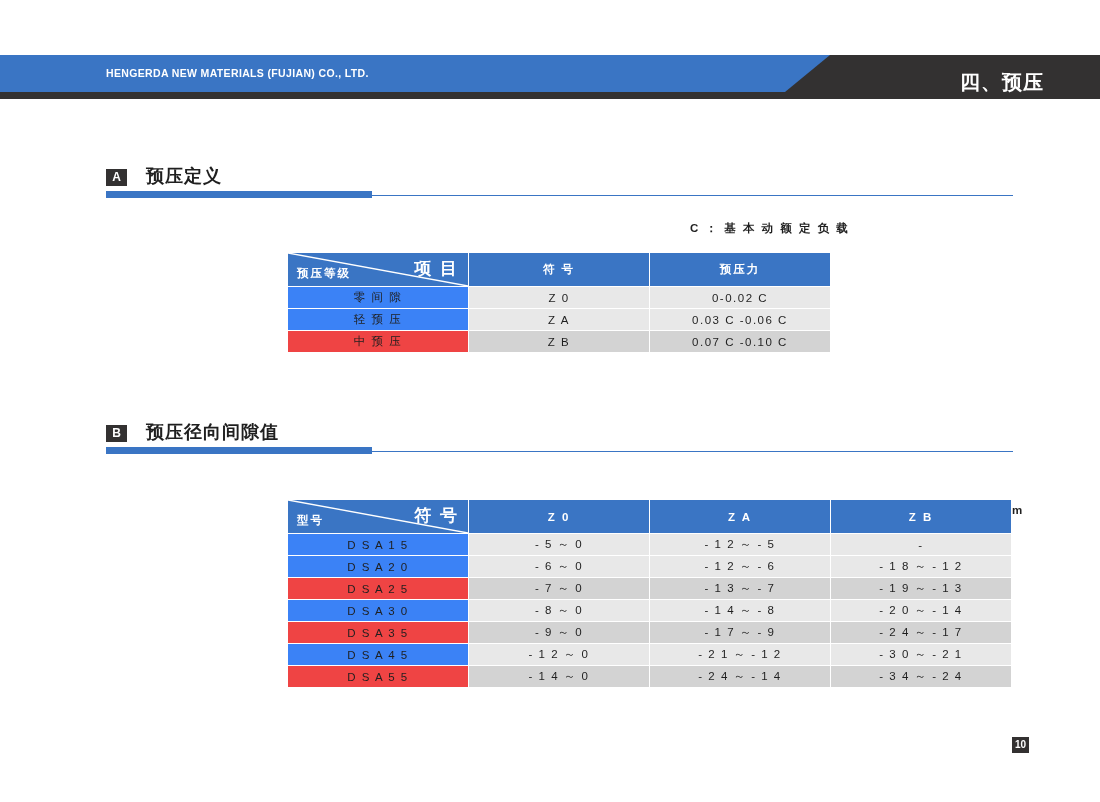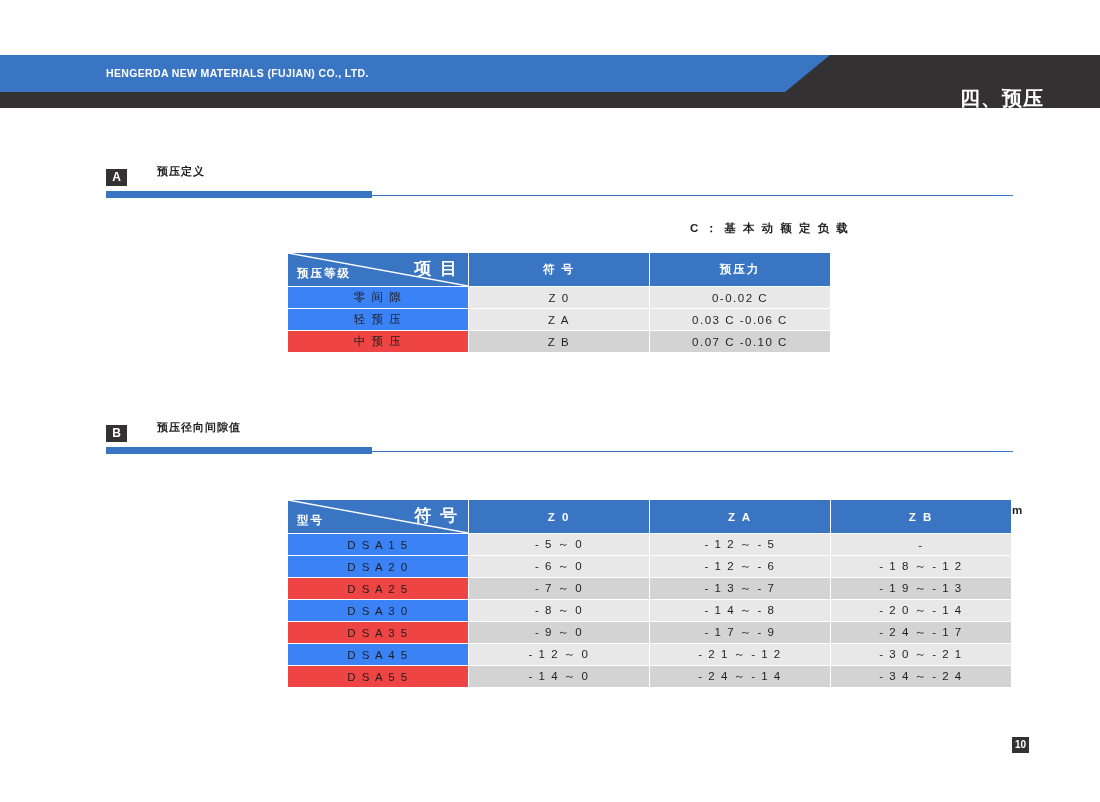--- a/index.html
+++ b/index.html
@@ -14,21 +14,21 @@
     font-family: "Liberation Sans", "DejaVu Sans", sans-serif;
     overflow: hidden;
   }
 
   
   #page-header {
     position: absolute;
     left: 0;
     top: 55px;
     width: 1100px;
-    height: 53px;
+    height: 44px;
     background: #333131;
     overflow: hidden;
   }
   #header-blue-band {
     position: absolute;
     left: 0;
     top: 0;
     width: 830px;
     height: 37px;
     background: #3a75c4;
@@ -42,21 +42,21 @@
     line-height: 37px;
     color: #ffffff;
     font-size: 10.5px;
     font-weight: bold;
     letter-spacing: 0.35px;
     white-space: nowrap;
   }
   #chapter-title {
     position: absolute;
     right: 56px;
-    top: 16px;
+    top: 0;
     height: 55px;
     line-height: 55px;
     color: #ffffff;
     font-size: 20px;
     font-weight: bold;
     letter-spacing: 1px;
     white-space: nowrap;
   }
 
   
@@ -74,23 +74,23 @@
     height: 17px;
     background: #333131;
     color: #ffffff;
     font-size: 12px;
     font-weight: bold;
     text-align: center;
     line-height: 17px;
   }
   .section-title {
     position: absolute;
-    left: 51px;
+    left: 40px;
     top: -3px;
-    font-size: 11px;
+    font-size: 18px;
     font-weight: bold;
     color: #1f1f1f;
     letter-spacing: 1px;
     white-space: nowrap;
   }
   .section-rule-thin {
     position: absolute;
     left: 0;
     top: 28px;
     width: 907px;

